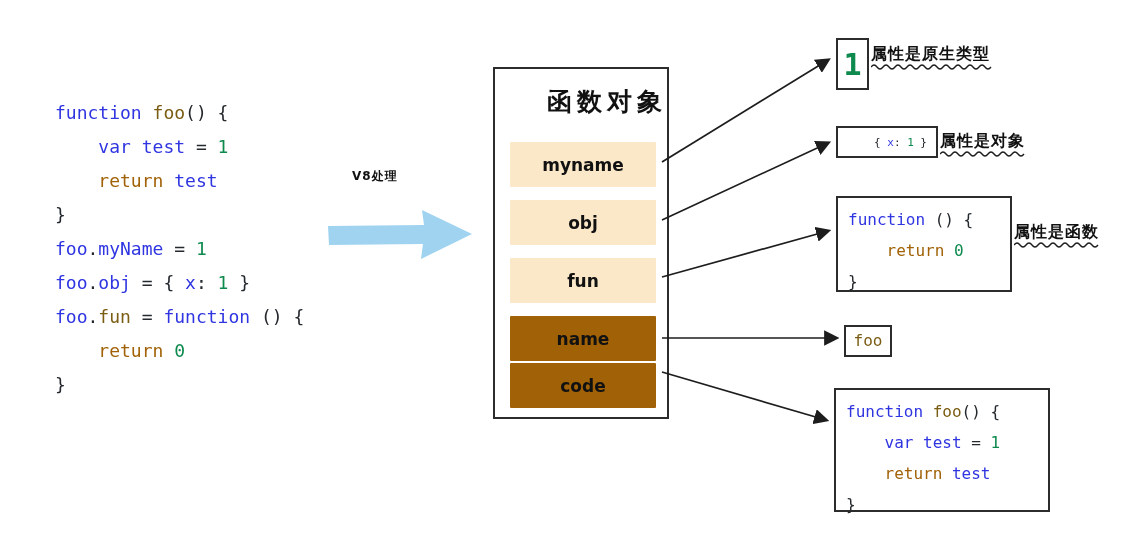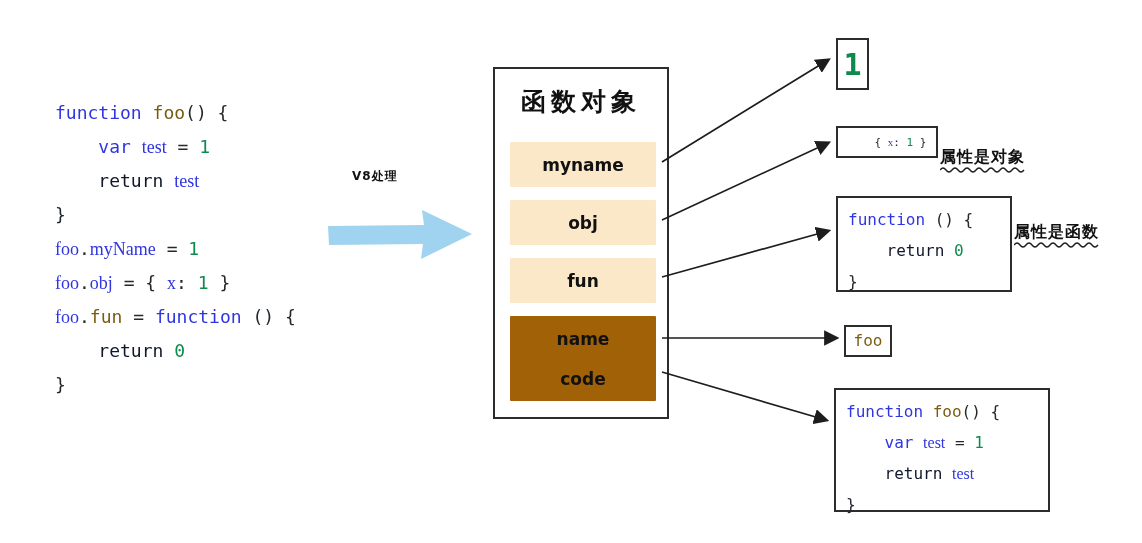--- a/index.html
+++ b/index.html
@@ -17,23 +17,23 @@
     position:absolute;
     left:55px; top:96px;
     font-family:"DejaVu Sans Mono","Liberation Mono",monospace;
     font-size:18px;
     line-height:34px;
     white-space:pre;
     color:#24292e;
   }
   .kw      {color:#2f35e0;}   
   .fn      {color:#7a5c12;}   
-  .ret     {color:#0f172a;}   
+  .ret     {color:#a16207;}   
   .num     {color:#0f8a4f;}   
-  .id      {color:#2f35e0;font-family:Liberation Serif, serif;}   
+  .id      {color:#2f35e0;}   
   .punct   {color:#24292e;}   
 
   
   .v8-label{
     position:absolute;
     left:352px; top:168px;
     font-size:12px;
     font-family:"DejaVu Sans",sans-serif;
     color:#111;
     letter-spacing:1px;
@@ -44,21 +44,21 @@
   
   .fnobj{
     position:absolute;
     left:493px; top:67px;
     width:176px; height:352px;
     border:2.5px solid #2c2c2c;
     background:#fff;
     box-sizing:border-box;
   }
   .fnobj-title{
-    text-align:center;
+    text-align:right;
     margin-top:16px;
     font-size:25px;
     font-weight:700;
     letter-spacing:5px;
     color:#111;
     font-family:"DejaVu Sans",sans-serif;
   }
   .slot{
     position:absolute;
     left:15px; width:146px; height:45px;
@@ -118,21 +118,21 @@
     font-family:"DejaVu Sans",sans-serif;
     font-size:16px;
     font-weight:700;
     color:#111;
     letter-spacing:1px;
     white-space:nowrap;
   }
   .annot .squig{display:block;margin-top:-2px;}
 
   #annot-primitive{left:871px; top:44px;}
-  #annot-object   {left:940px; top:131px;margin-top:16px;}
+  #annot-object   {left:940px; top:131px;}
   #annot-function {left:1014px;top:222px;}
 
   
   .watermark{
     position:absolute;
     left:898px; top:508px;
     font-family:"DejaVu Sans",sans-serif;
     font-size:16px;
     color:#cfcfcf;
     white-space:nowrap;
@@ -160,21 +160,21 @@
         </div>
         <div class="slot cream" style="top: 131px;">
           <span>obj</span>
         </div>
         <div class="slot cream" style="top: 189px;">
           <span>fun</span>
         </div>
         <div class="slot gray" style="top: 247px;">
           <span>name</span>
         </div>
-        <div class="slot gray" style="top: 287px; text-align: right;">
+        <div class="slot gray" style="top: 294px; text-align: right;">
           <span>code</span>
         </div>
       </div>
   </div>
 
   <svg class="connectors" viewBox="0 0 1142 543">
     <defs>
       <marker id="ah" markerWidth="9" markerHeight="9" refX="7" refY="4.5" orient="auto">
         <path d="M0,0 L9,4.5 L0,9 Z" fill="#1d1d1d"></path>
       </marker>
@@ -204,20 +204,26 @@
   </div>
 
   <div class="rbox" id="box-foo">
     <div class="code">foo</div>
   </div>
 
   <div class="rbox" id="box-code">
     <div class="code" id="code-code"><div><span class="kw">function</span><span class="punct"> </span><span class="fn">foo</span><span class="punct">() {</span></div><div><span class="punct">    </span><span class="kw">var</span><span class="punct"> </span><span class="id">test</span><span class="punct"> = </span><span class="num">1</span></div><div><span class="punct">    </span><span class="ret">return</span><span class="punct"> </span><span class="id">test</span></div><div><span class="punct">}</span></div></div>
   </div>
 
+  <div class="annot" id="annot-primitive">
+    <span>属性是原生类型</span>
+    <svg class="squig" width="122" height="7" viewBox="0 0 122 7">
+      <path d="M0 4 Q3 0 6 4 T12 4 T18 4 T24 4 T30 4 T36 4 T42 4 T48 4 T54 4 T60 4 T66 4 T72 4 T78 4 T84 4 T90 4 T96 4 T102 4 T108 4 T114 4 T120 4" fill="none" stroke="#1d1d1d" stroke-width="1.3"></path>
+    </svg>
+  </div>
 
   <div class="annot" id="annot-object">
     <span>属性是对象</span>
     <svg class="squig" width="90" height="7" viewBox="0 0 90 7">
       <path d="M0 4 Q3 0 6 4 T12 4 T18 4 T24 4 T30 4 T36 4 T42 4 T48 4 T54 4 T60 4 T66 4 T72 4 T78 4 T84 4" fill="none" stroke="#1d1d1d" stroke-width="1.3"></path>
     </svg>
   </div>
 
   <div class="annot" id="annot-function">
     <span>属性是函数</span>

